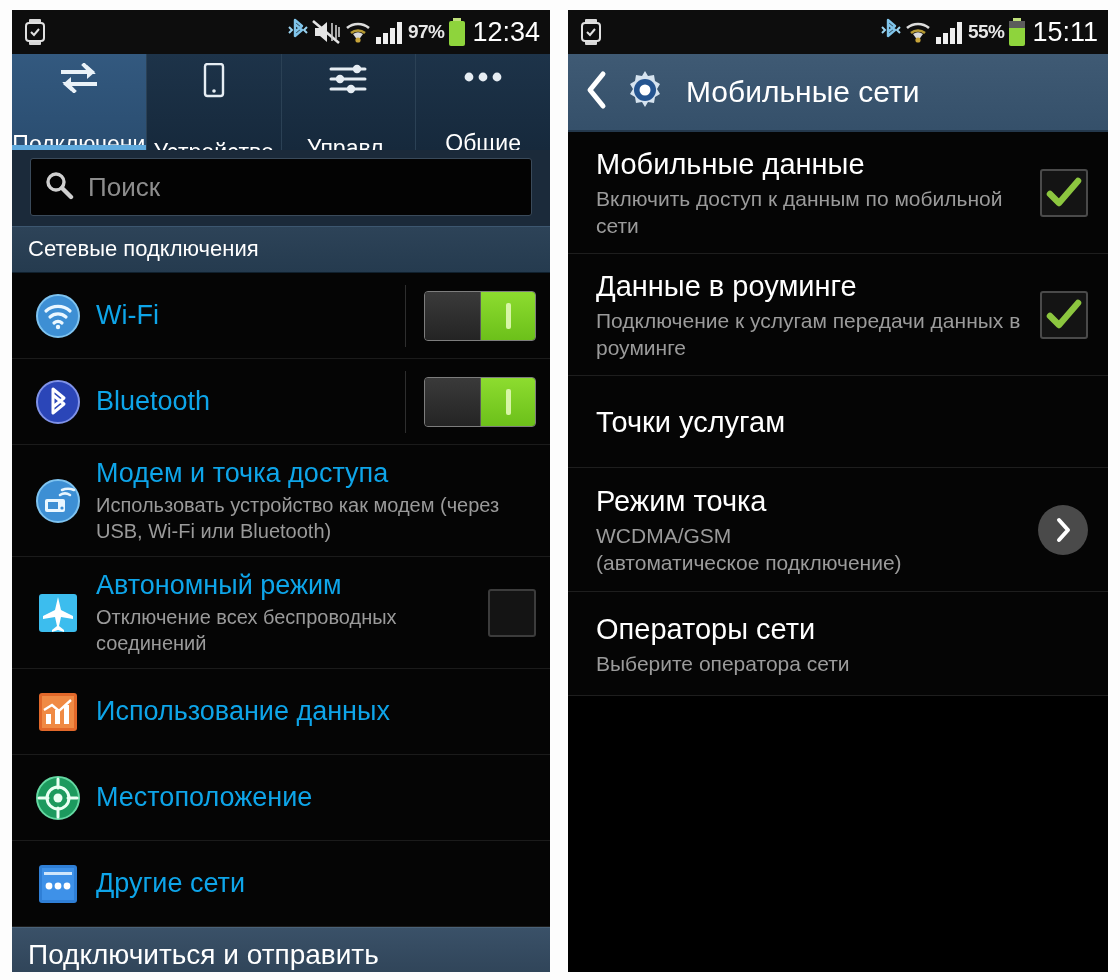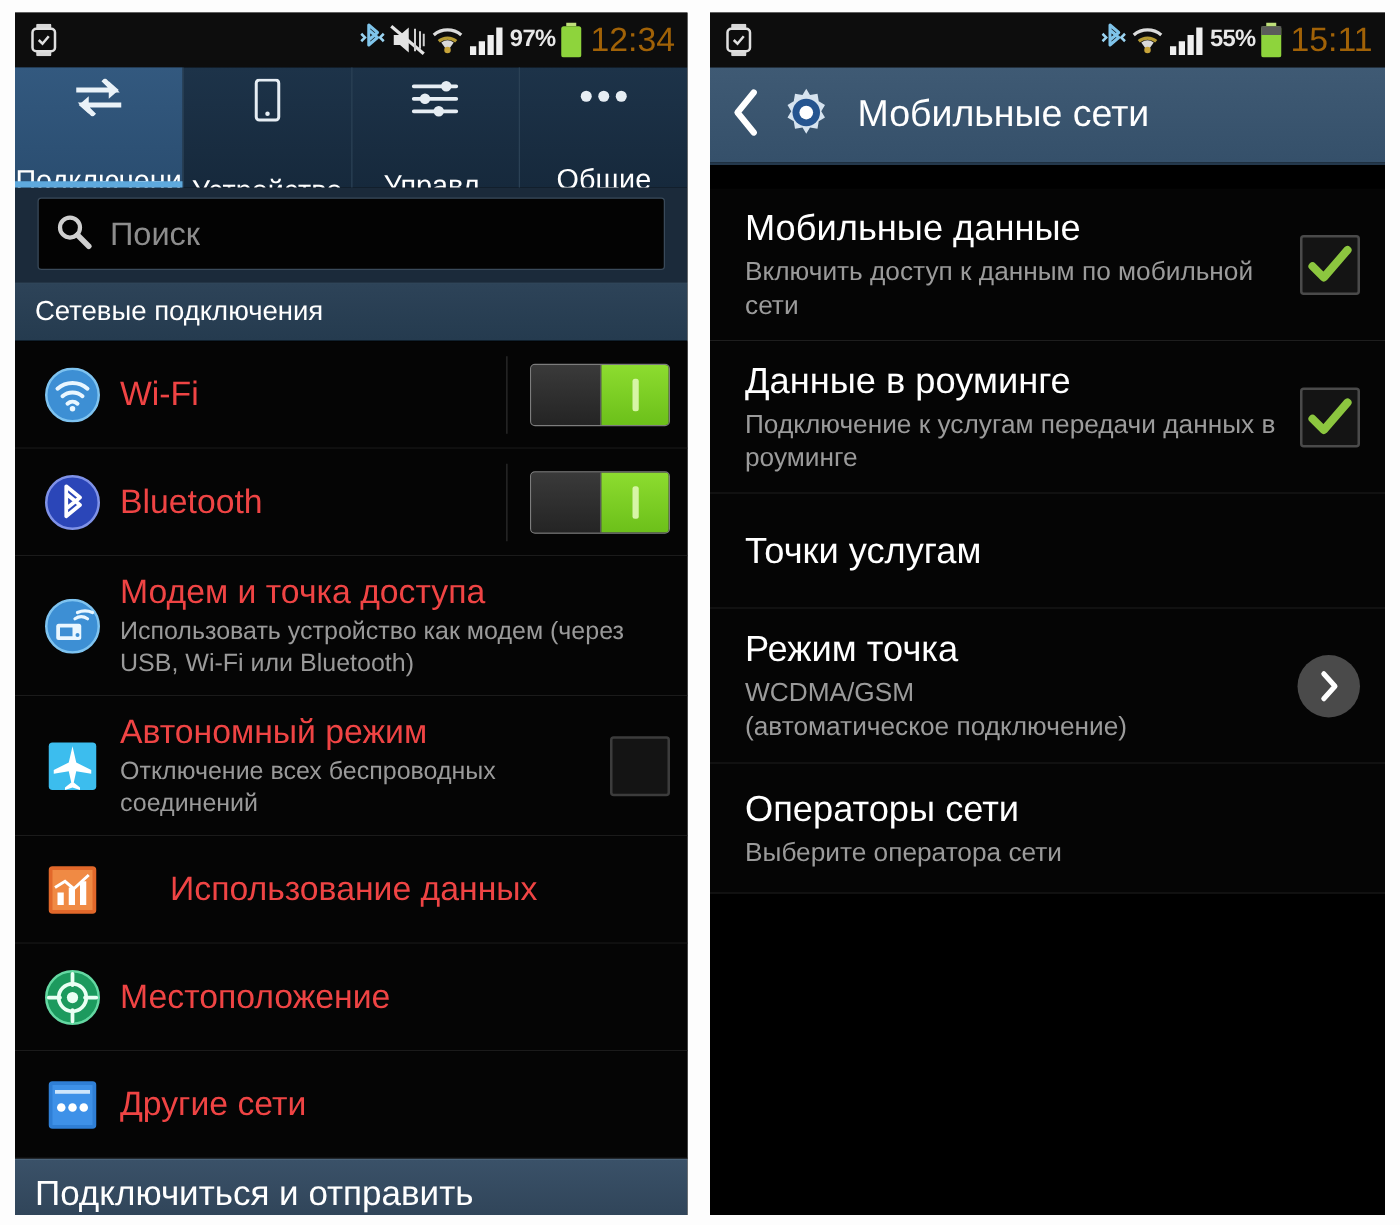--- a/index.html
+++ b/index.html
@@ -26,21 +26,21 @@
     background: #0d0d0d;
     display: flex;
     align-items: center;
     padding: 0 10px 0 12px;
     color: #e9e9e9;
   }
   .sb-left { display:flex; align-items:center; }
   .sb-right { margin-left:auto; display: flex; align-items: center; gap: 3px; }
   .sb-icon { display:flex; align-items:center; justify-content:center; }
   .sb-pct { font-size: 19px; font-weight: bold; color:#e8e8e8; letter-spacing:-0.5px; }
-  .sb-time { font-size: 27px; font-weight: 500; color: #a16207; letter-spacing: 0px; margin-left:2px; }
+  .sb-time { font-size: 27px; font-weight: 500; color: #ffffff; letter-spacing: 0px; margin-left:2px; }
 
   
   .tabbar {
     display: flex;
     height: 96px;
     background: linear-gradient(#1d3349, #16293c);
   }
   .tab {
     flex: 1;
     position: relative;
@@ -107,21 +107,21 @@
   .row {
     display: flex;
     align-items: center;
     padding: 0 14px 0 18px;
     border-bottom: 1px solid #1b1b1b;
     background: #050505;
     min-height: 84px;
   }
   .row .ic { width: 56px; flex: 0 0 56px; display:flex; align-items:center; justify-content:center; }
   .row .txt { flex: 1; padding: 12px 8px 12px 10px; }
-  .row .title { color: #ef4444; font-size: 27px; line-height: 33px; }
+  .row .title { color: #0ea5e9; font-size: 27px; line-height: 33px; }
   .row .sub { color: #9a9a9a; font-size: 20px; line-height: 26px; margin-top: 2px; }
   .row .ctl { flex: 0 0 auto; display:flex; align-items:center; justify-content:center; padding-left: 8px; }
 
   
   .toggle {
     width: 112px; height: 50px;
     border: 1px solid #7d7d7d;
     border-radius: 4px;
     display: flex;
     overflow: hidden;
@@ -390,21 +390,21 @@
         </span>
         <span class="txt">
           <span class="title">Автономный режим</span>
           <span class="sub" style="display:block;">Отключение всех беспроводных соединений</span>
         </span>
         <span class="ctl">
           <span class="checkbox"></span>
         </span>
       </div>
 
-      <div class="row" style="min-height:86px;gap:40px;">
+      <div class="row" style="min-height:86px;">
         <span class="ic">
           <svg width="44" height="44" viewBox="0 0 44 44">
               <rect x="3" y="3" width="38" height="38" rx="3" fill="#e2682a"></rect>
               <rect x="6" y="6" width="32" height="32" fill="#f08a44"></rect>
               <rect x="10" y="24" width="5" height="10" fill="#ffffff"></rect>
               <rect x="19" y="20" width="5" height="14" fill="#ffffff"></rect>
               <rect x="28" y="15" width="5" height="19" fill="#ffffff"></rect>
               <path d="M8 20l8-5 7 6 12-11" stroke="#ffffff" stroke-width="2.4" fill="none"></path>
             </svg>
         </span>
@@ -503,21 +503,21 @@
             <path d="M21 2l3 5 6-1 1 6 5 3-3 5 3 5-5 3-1 6-6-1-3 5-3-5-6 1-1-6-5-3 3-5-3-5 5-3 1-6 6 1z" fill="#d6e3ef"></path>
             <circle cx="21" cy="21" r="11" fill="#25548f"></circle>
             <circle cx="21" cy="21" r="5.5" fill="#ffffff"></circle>
           </svg>
       </span>
       <span class="ab-title">Мобильные сети</span>
     </div>
 
     <div class="rlist">
 
-      <div class="rrow" style="min-height:122px;margin-top:19px;">
+      <div class="rrow" style="min-height:122px;">
         <span class="txt">
           <span class="title">Мобильные данные</span>
           <span class="sub" style="display:block;">Включить доступ к данным по мобильной сети</span>
         </span>
         <span class="ctl">
           <span class="checkbox checked">
             <svg class="green-check" width="42" height="42" viewBox="0 0 42 42">
                 <path d="M7 22l9 9 19-22" stroke="#8cc63f" stroke-width="6.5" fill="none" stroke-linecap="round" stroke-linejoin="round"></path>
               </svg>
           </span>

